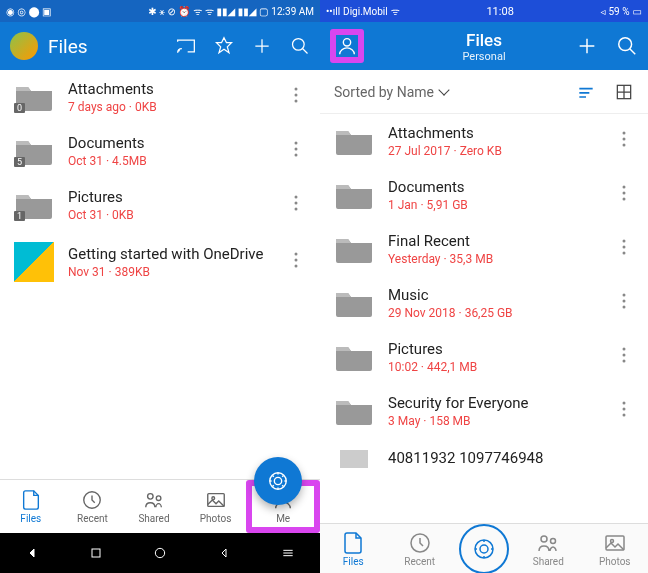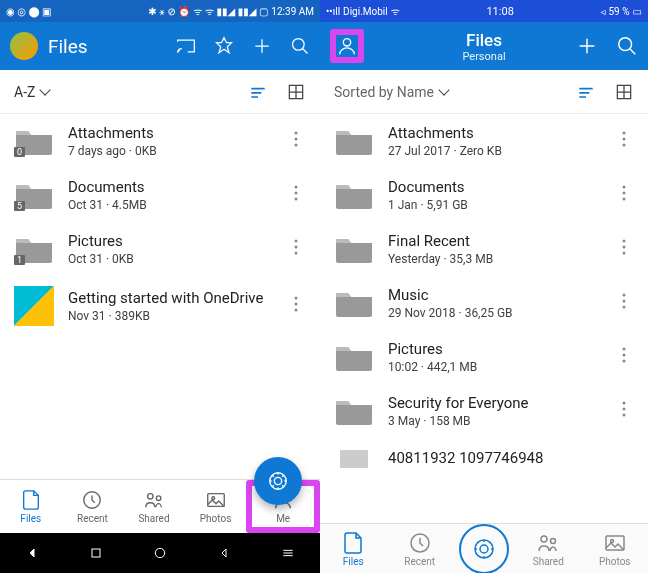--- a/index.html
+++ b/index.html
@@ -28,21 +28,21 @@
 .sort-label{font-size:14px;color:#333;flex:1;display:flex;align-items:center;gap:4px}
 .sort-icons{display:flex;gap:18px;align-items:center}
 .sort-icons svg{width:20px;height:20px}
 .list{flex:1;overflow:hidden}
 .item{display:flex;align-items:center;padding:10px 14px;gap:14px}
 .folder-icon{width:40px;height:32px;position:relative;flex-shrink:0}
 .folder-icon svg{width:40px;height:32px}
 .badge{position:absolute;bottom:0;left:0;background:#666;color:#fff;font-size:9px;padding:0 3px;border-radius:1px}
 .item-text{flex:1;min-width:0}
 .item-name{font-size:15px;color:#222;white-space:nowrap;overflow:hidden;text-overflow:ellipsis}
-.item-meta{font-size:12px;color:#404040;margin-top:2px}
+.item-meta{font-size:12px;color:#ef4444;margin-top:2px}
 .item-more{width:20px;text-align:center;color:#888;flex-shrink:0}
 .item-more svg{width:4px;height:16px}
 .thumb{width:40px;height:40px;background:linear-gradient(135deg,#00bcd4 50%,#ffc107 50%);flex-shrink:0;position:relative}
 .fab{position:absolute;right:18px;bottom:68px;width:48px;height:48px;border-radius:50%;background:#0f78d4;display:flex;align-items:center;justify-content:center;box-shadow:0 4px 8px rgba(0,0,0,0.3)}
 .tabbar{height:54px;display:flex;border-top:1px solid #ddd;background:#fff}
 .tab{flex:1;display:flex;flex-direction:column;align-items:center;justify-content:center;gap:2px;color:#666;font-size:10px}
 .tab.active{color:#0f78d4}
 .tab svg{width:22px;height:22px}
 .navbar{height:40px;background:#000;display:flex;align-items:center;justify-content:space-around}
 .navbar svg{width:16px;height:16px;fill:none;stroke:#fff;stroke-width:1.5}
@@ -79,35 +79,20 @@
         </svg>
       <svg viewBox="0 0 24 24">
           <path d="M12 4v16M4 12h16"></path>
         </svg>
       <svg viewBox="0 0 24 24">
           <circle cx="10" cy="10" r="7"></circle>
           <path d="M15 15l6 6"></path>
         </svg>
     </div>
   </div>
-  <div class="sortbar">
-    <div class="sort-label">
-      <span>A-Z</span>
-        <span class="chevron"></span>
-    </div>
-    <div class="sort-icons">
-      <svg viewBox="0 0 24 24" stroke="#0f78d4" stroke-width="2" fill="none">
-          <path d="M4 8h16M4 13h12M4 18h8"></path>
-        </svg>
-      <svg viewBox="0 0 24 24" stroke="#444" stroke-width="1.5" fill="none">
-          <rect x="4" y="4" width="16" height="16"></rect>
-          <path d="M12 4v16M4 12h16"></path>
-        </svg>
-    </div>
-  </div>
   <div class="list">
     <div class="item">
       <div class="folder-icon"><svg viewBox="0 0 40 32">
             <path fill="#999" d="M2 6h12l3 4h21v18a2 2 0 01-2 2H4a2 2 0 01-2-2z"></path>
             <path fill="#bbb" d="M2 6h12l3 4H2z"></path>
           </svg><span class="badge">0</span></div>
       <div class="item-text">
           <div class="item-name">Attachments</div>
           <div class="item-meta">7 days ago · 0KB</div>
         </div>

